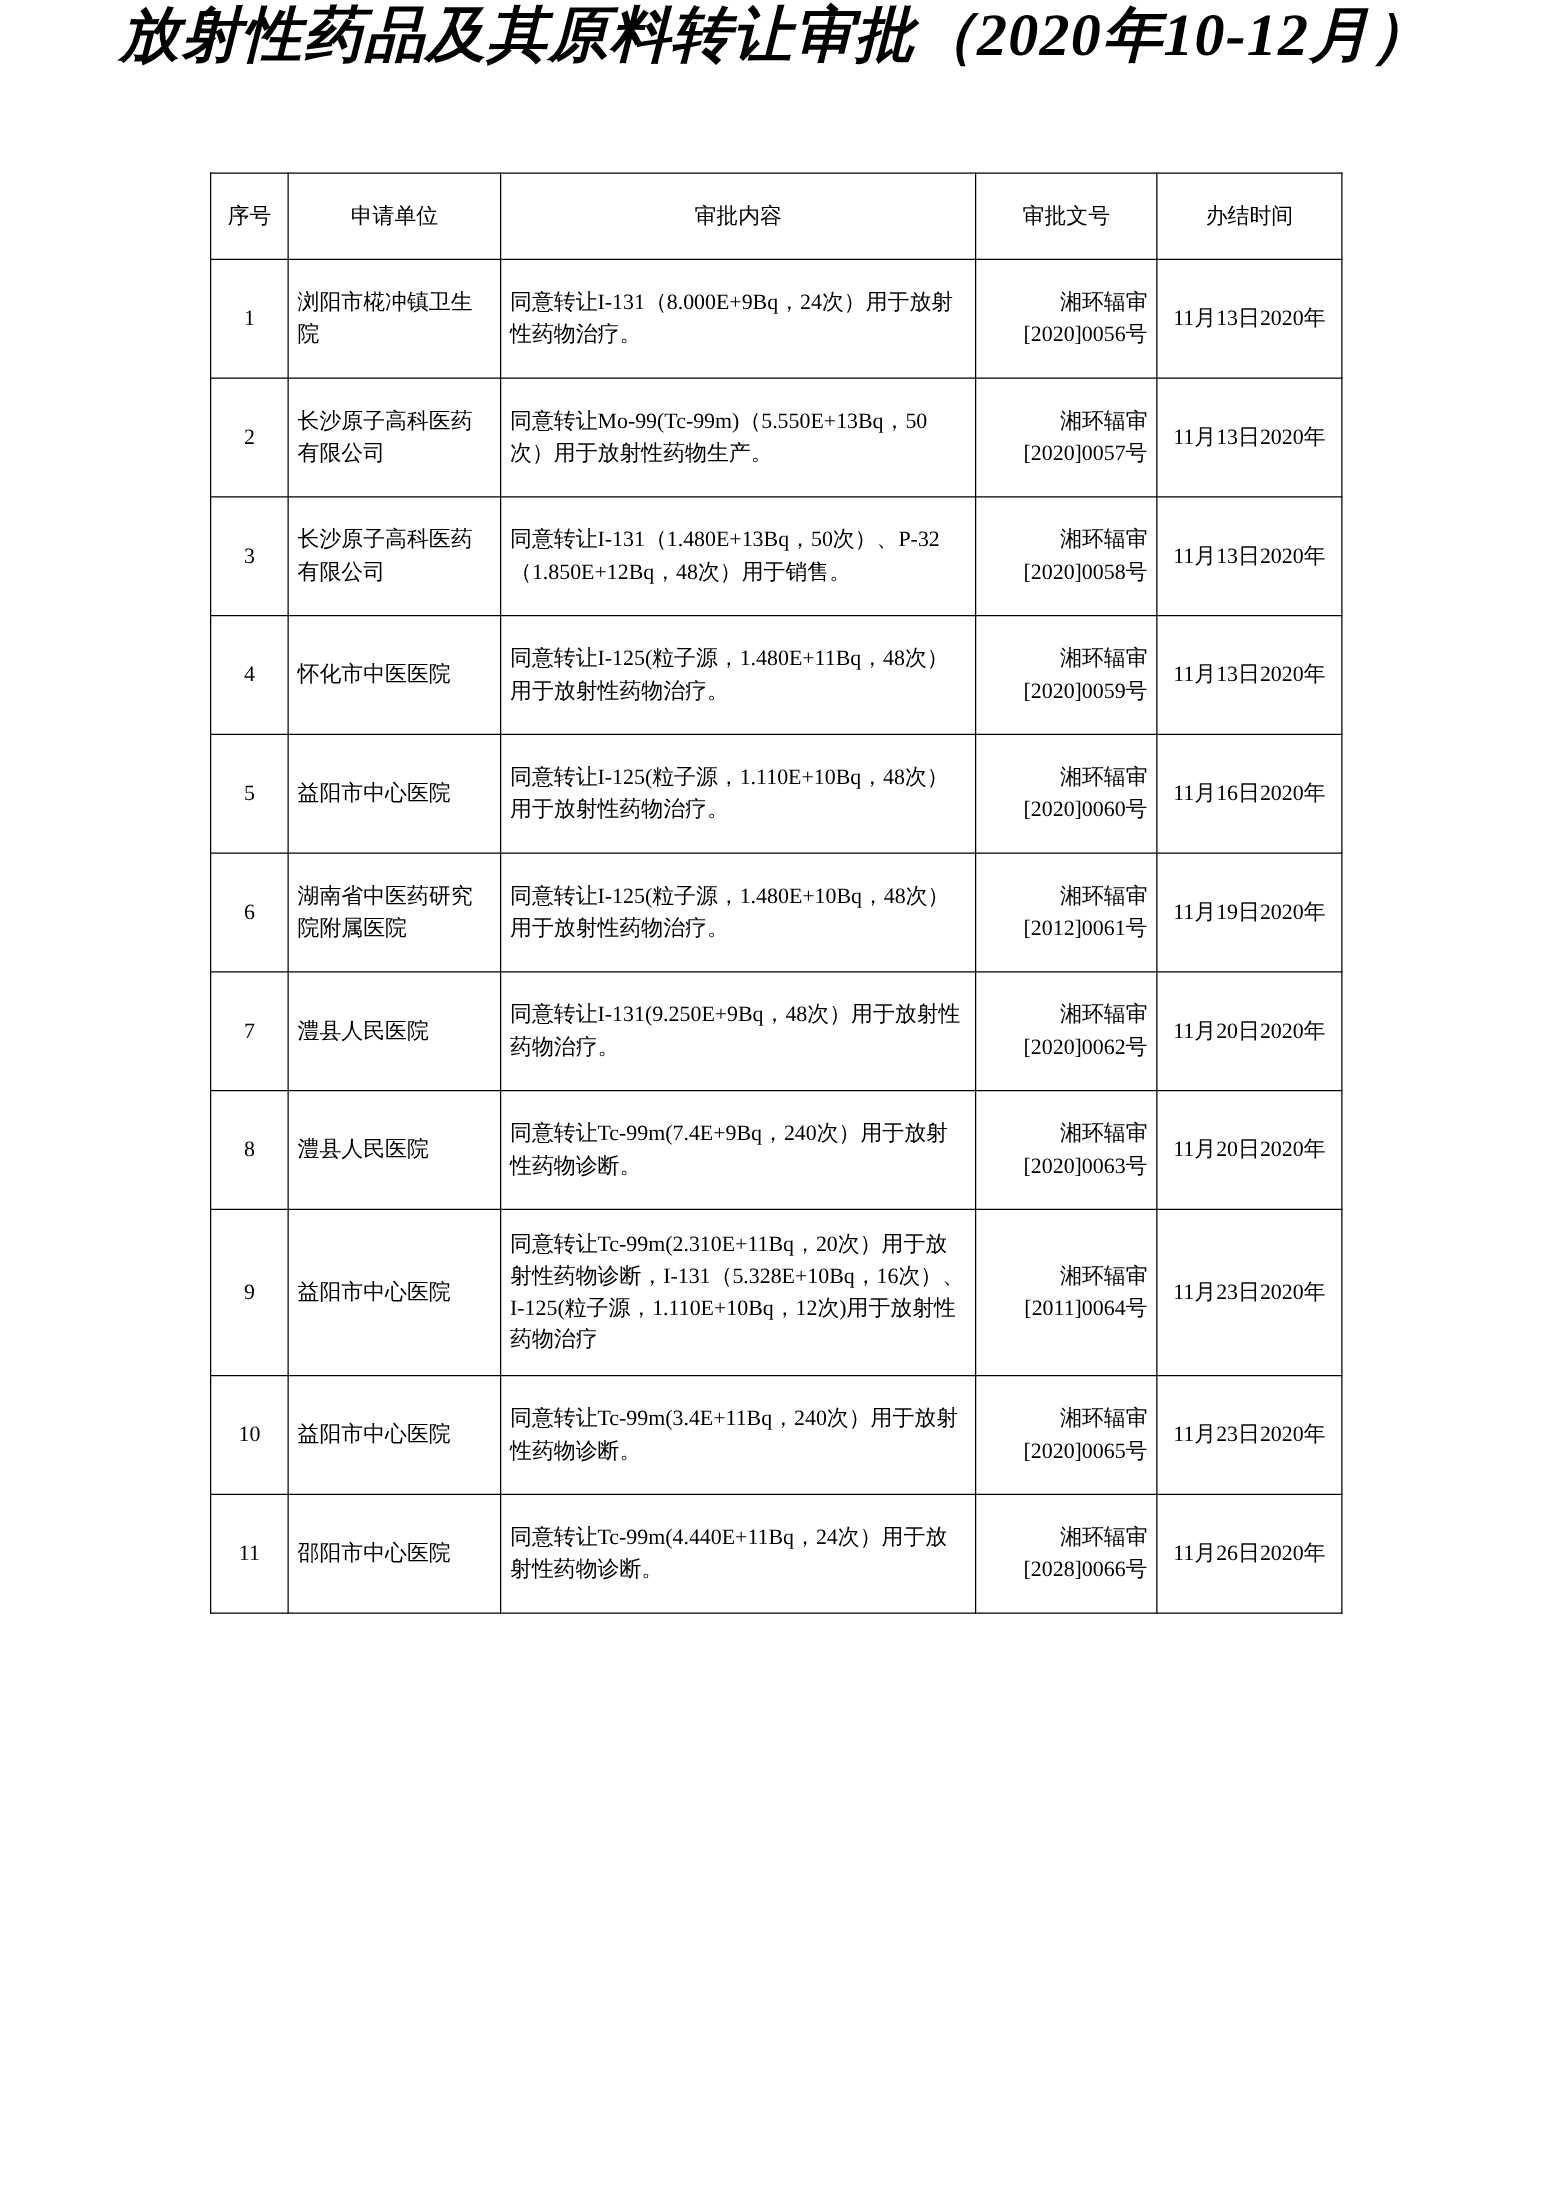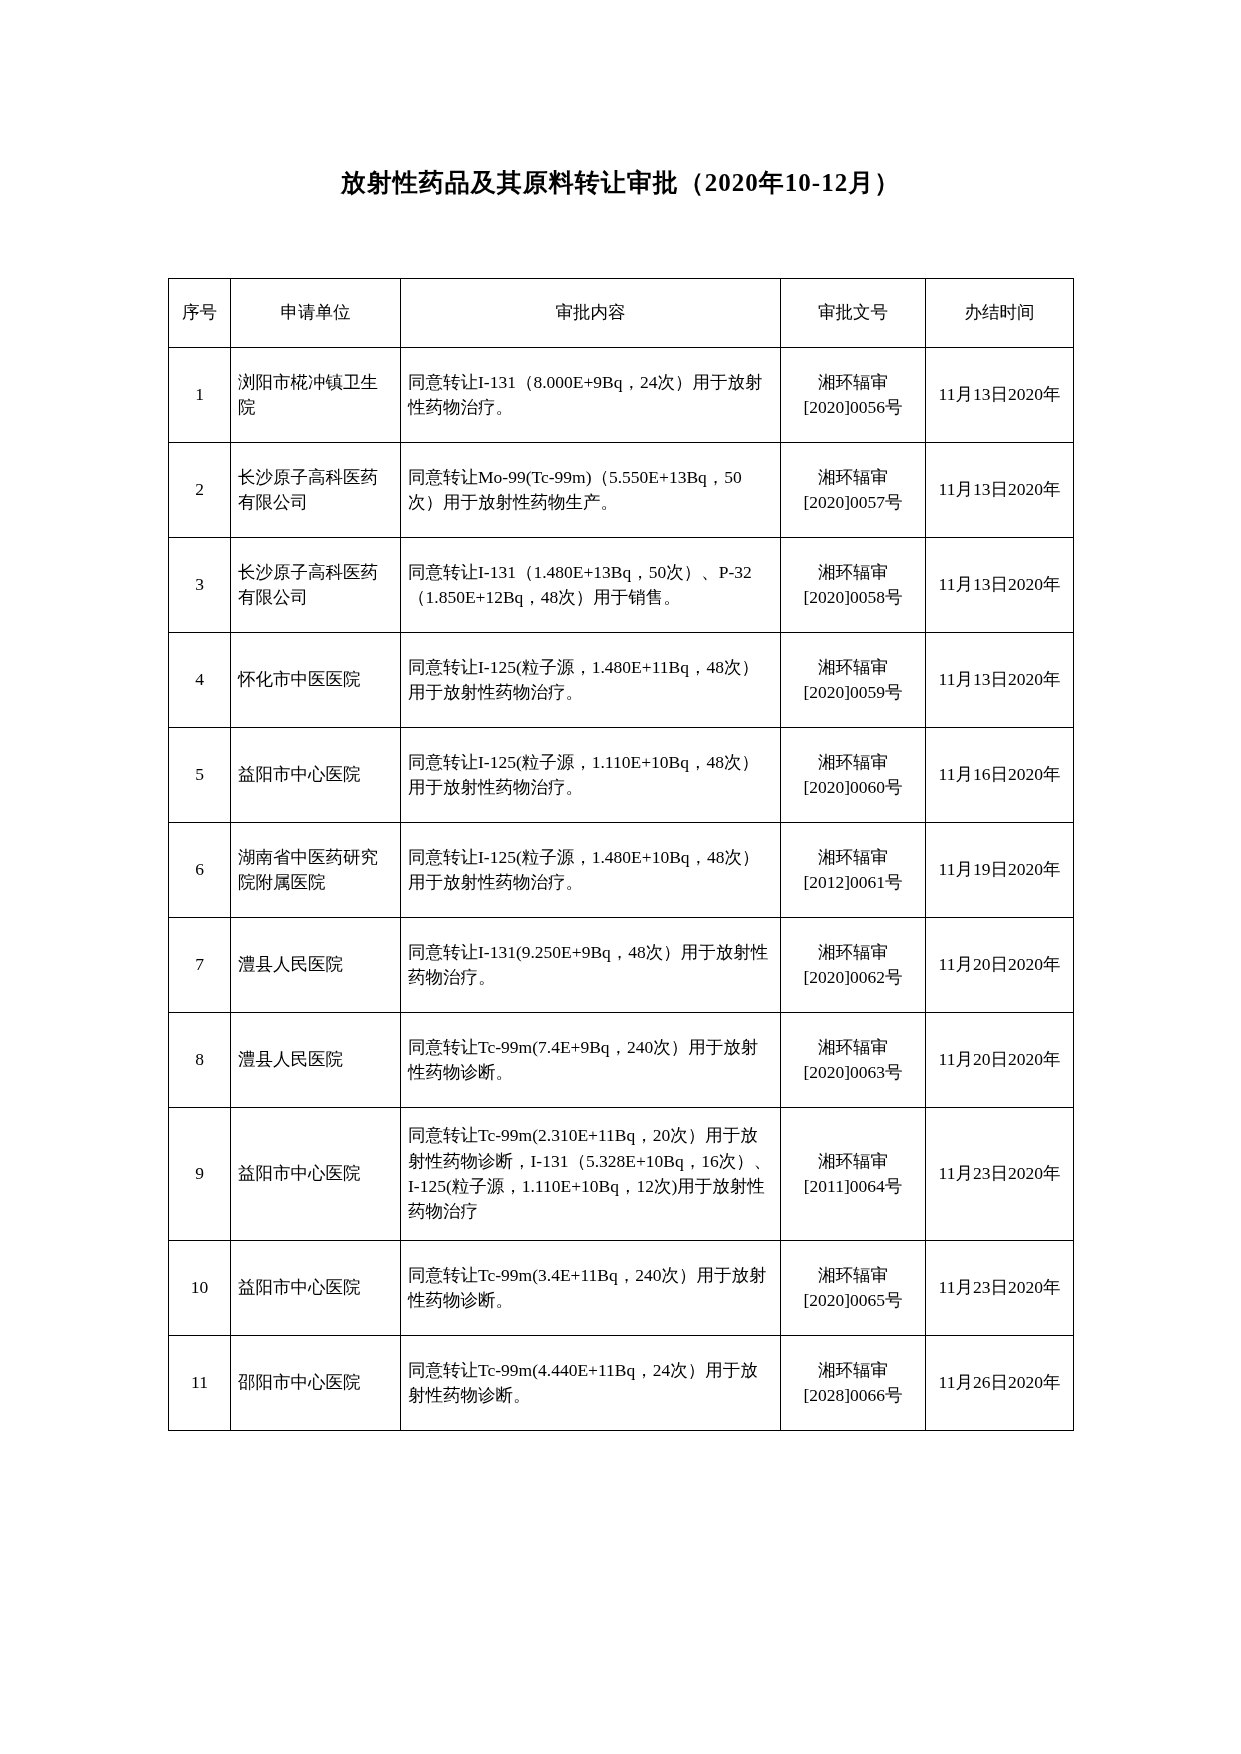--- a/index.html
+++ b/index.html
@@ -16,27 +16,27 @@
   }
   .page {
     width: 1241px;
     height: 1754px;
     box-sizing: border-box;
     padding: 0;
     position: relative;
   }
   .doc-title {
     text-align: center;
-    font-size: 25px;
+    font-size: 48px;
     font-weight: 700;
     letter-spacing: 1px;
-    padding-top: 168px;
     padding-bottom: 0;
     line-height: 1.2;
     font-family: "Liberation Serif", "DejaVu Serif", serif;
+    font-style: italic;
   }
   .table-wrap {
     margin: 80px auto 0 auto;
     width: 905px;
   }
   table.approval {
     border-collapse: collapse;
     width: 905px;
     table-layout: fixed;
   }
@@ -71,21 +71,21 @@
     font-size: 18px;
     padding-left: 10px;
   }
   td.content {
     text-align: left;
     font-size: 17.5px;
     padding-left: 8px;
     padding-right: 6px;
   }
   td.docno {
-    text-align: center;
+    text-align: right;
     font-size: 17.5px;
     line-height: 1.5;
   }
   td.date {
     text-align: center;
     font-size: 17.5px;
   }
   tr.r-tall td { height: 82px; }
   tr.r-xtall td { height: 120px; }
   .clip {

